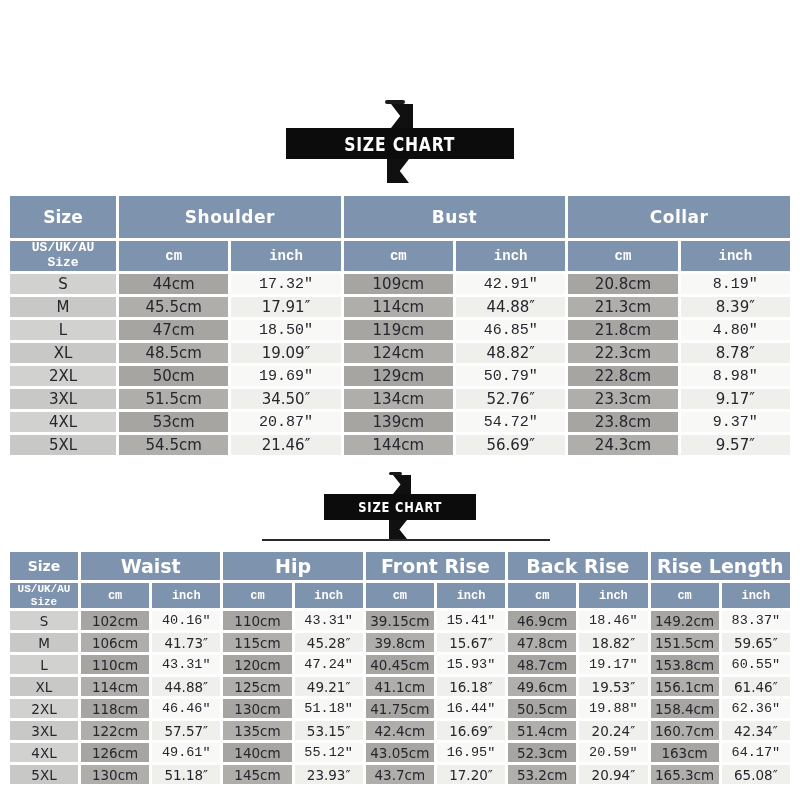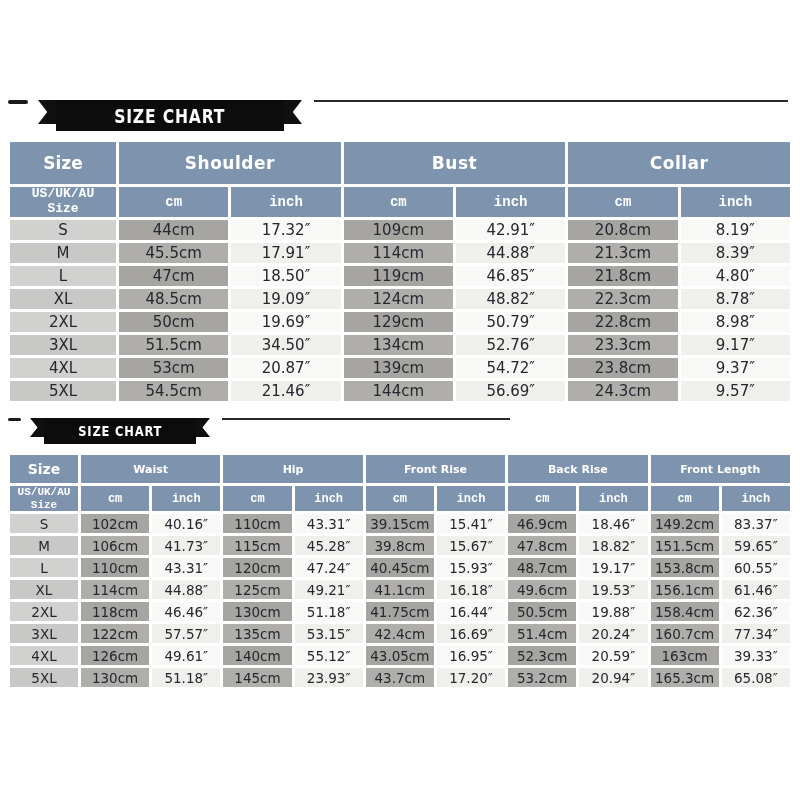--- a/index.html
+++ b/index.html
@@ -4,21 +4,21 @@
 <style>
   html,body{margin:0;padding:0;}
   body{
     width:800px;height:800px;background:var(--page-bg,#ffffff);
     font-family:"DejaVu Sans","Liberation Sans",sans-serif;
     overflow:hidden;
   }
   .page{width:800px;height:800px;box-sizing:border-box;padding:0 7px;}
 
   
-  .banner{display:flex;}
+  .banner{display:flex;align-items:center;flex-direction:column;}
   .banner-top{margin:100px 1px 8px 1px;}
   .banner-bot{margin:14px 1px 8px 1px;}
   .dash{background:#1a1a1a;border-radius:2px;flex:0 0 auto;}
   .banner-top .dash{width:20px;height:4px;margin-right:10px;}
   .banner-bot .dash{width:13px;height:3px;margin-right:9px;}
   .fold{background:#101010;flex:0 0 auto;position:relative;z-index:0;}
   .fold-left{clip-path:polygon(0 0,100% 0,100% 100%,0 100%,42% 50%);margin-right:-4px;}
   .fold-right{clip-path:polygon(0 0,100% 0,58% 50%,100% 100%,0 100%);margin-left:-4px;}
   .banner-top .fold{width:22px;height:24px;}
   .banner-bot .fold{width:18px;height:19px;}
@@ -44,33 +44,33 @@
   .h-sub{
     font-family:"Liberation Mono","DejaVu Sans Mono",monospace;
     white-space:pre-line;line-height:1.15;
   }
   .h-unit{font-family:Liberation Mono, monospace;}
   td{color:var(--data-text,#26262e);}
   tr.even td.c-size{background:var(--size-cell-bg,#d1d1cf);}
   tr.odd  td.c-size{background:var(--size-cell-bg-alt,#c8c8c6);}
   tr.even td.c-cm{background:var(--cm-cell-bg,#a7a5a2);}
   tr.odd  td.c-cm{background:var(--cm-cell-bg-alt,#b0aeab);text-align:center;}
-  tr.even td.c-inch{background:var(--inch-cell-bg,#f8f8f6);}
+  tr.even td.c-inch{background:var(--inch-cell-bg,#f8f8f6);font-family:Liberation Mono, monospace;}
   tr.odd  td.c-inch{background:var(--inch-cell-bg-alt,#efefec);}
 
   
   .t1 .h-size{width:106px;height:34px;font-size:17px;}
   .t1 .h-group{height:42px;font-size:17px;letter-spacing:.5px;}
   .t1 .h-sub{height:30px;font-size:13px;}
   .t1 .h-unit{height:30px;font-size:14px;}
   .t1 td{height:20px;font-size:15px;}
 
   
   .t2 .h-size{width:68px;height:28px;font-size:14px;}
-  .t2 .h-group{height:28px;font-size:11px;}
+  .t2 .h-group{height:28px;font-size:19px;}
   .t2 .h-sub{height:25px;font-size:11px;}
   .t2 .h-unit{height:25px;font-size:12px;}
   .t2 td{height:19px;font-size:13.5px;}
 </style>
 </head>
 <body>
 
 <div class="page">
 
   <div class="banner banner-top">
@@ -189,21 +189,21 @@
   </div>
 
   <table class="t2">
     <thead>
         <tr>
           <th class="h-size">Size</th>
           <th class="h-group" colspan="2">Waist</th>
           <th class="h-group" colspan="2">Hip</th>
           <th class="h-group" colspan="2">Front Rise</th>
           <th class="h-group" colspan="2">Back Rise</th>
-          <th class="h-group" colspan="2">Front Length</th>
+          <th class="h-group" colspan="2">Rise Length</th>
         </tr>
         <tr>
           <th class="h-sub">US/UK/AU
 Size</th>
           <th class="h-unit">cm</th>
           <th class="h-unit">inch</th>
           <th class="h-unit">cm</th>
           <th class="h-unit">inch</th>
           <th class="h-unit">cm</th>
           <th class="h-unit">inch</th>
@@ -283,34 +283,34 @@
           <td class="c-size">3XL</td>
           <td class="c-cm">122cm</td>
           <td class="c-inch">57.57″</td>
           <td class="c-cm">135cm</td>
           <td class="c-inch">53.15″</td>
           <td class="c-cm">42.4cm</td>
           <td class="c-inch">16.69″</td>
           <td class="c-cm">51.4cm</td>
           <td class="c-inch">20.24″</td>
           <td class="c-cm">160.7cm</td>
-          <td class="c-inch">77.34″</td>
+          <td class="c-inch">42.34″</td>
         </tr>
         <tr class="even">
           <td class="c-size">4XL</td>
           <td class="c-cm">126cm</td>
           <td class="c-inch">49.61″</td>
           <td class="c-cm">140cm</td>
           <td class="c-inch">55.12″</td>
           <td class="c-cm">43.05cm</td>
           <td class="c-inch">16.95″</td>
           <td class="c-cm">52.3cm</td>
           <td class="c-inch">20.59″</td>
           <td class="c-cm">163cm</td>
-          <td class="c-inch">39.33″</td>
+          <td class="c-inch">64.17″</td>
         </tr>
         <tr class="odd">
           <td class="c-size">5XL</td>
           <td class="c-cm">130cm</td>
           <td class="c-inch">51.18″</td>
           <td class="c-cm">145cm</td>
           <td class="c-inch">23.93″</td>
           <td class="c-cm">43.7cm</td>
           <td class="c-inch">17.20″</td>
           <td class="c-cm">53.2cm</td>

